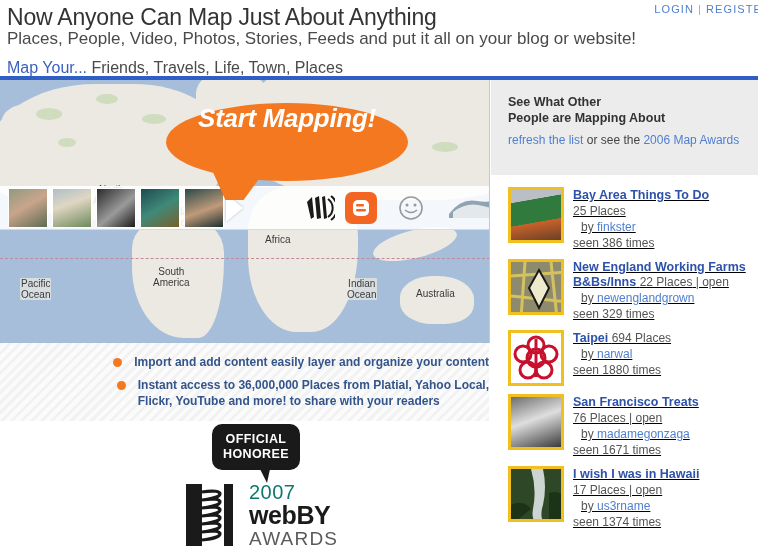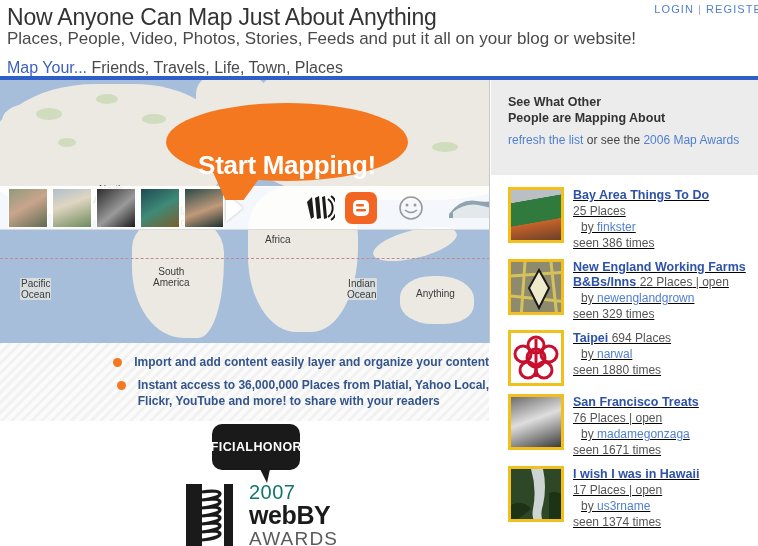--- a/index.html
+++ b/index.html
@@ -136,21 +136,21 @@
   .smiley-icon { width: 28px; height: 28px; flex: none; margin-left: 16px; }
   .typepad-icon {
     flex: none; margin-left: 18px; display: flex; align-items: center;
   }
 
   
   .bubble {
     position: absolute; left: 166px; top: 23px;
     width: 242px; height: 78px;
     background: #f4781f; border-radius: 50%;
-    display: flex; align-items: flex-end; justify-content: center;
+    display: flex; align-items: flex-start; justify-content: center; font-style: italic;
   }
   .bubble-text {
     color: #ffffff; font-size: 26px; font-weight: bold;
     letter-spacing: -0.3px;
   }
   .bubble-tail {
     position: absolute; left: 218px; top: 86px;
     width: 0; height: 0;
     border-left: 18px solid #f4781f;
     border-right: 40px solid transparent;
@@ -176,21 +176,21 @@
     font-size: 12px; font-weight: bold; color: #33558c; line-height: 16px;
   }
 
   
   .webby {
     position: absolute; left: 186px; top: 344px; width: 140px; height: 122px;
   }
   .honoree-pill {
     position: relative; width: 88px; height: 46px; margin-left: 26px;
     background: #1a1a1a; border-radius: 10px;
-    display: flex; flex-direction: row; align-items: center;
+    display: flex; flex-direction: column; align-items: center;
     justify-content: center; color: #ffffff;
   }
   .honoree-pill span { font-size: 12.5px; font-weight: bold; letter-spacing: 0.4px; line-height: 15px; }
   .pill-tail {
     position: absolute; left: 48px; bottom: -13px;
     width: 0; height: 0;
     border-left: 7px solid transparent;
     border-right: 3px solid transparent;
     border-top: 14px solid #1a1a1a;
   }
@@ -274,21 +274,21 @@
       <div class="greenpatch" style="left:432px;top:62px;width:26px;height:10px;"></div>
 
       <div class="equator"></div>
 
       <div class="maplabel" style="left:92px;top:104px;">North<br>America</div>
       <div class="maplabel" style="left:170px;top:126px;">Atlantic<br>Ocean</div>
       <div class="maplabel" style="left:264px;top:154px;">Africa</div>
       <div class="maplabel" style="left:20px;top:198px;">Pacific<br>Ocean</div>
       <div class="maplabel" style="left:152px;top:186px;">South<br>America</div>
       <div class="maplabel" style="left:346px;top:198px;">Indian<br>Ocean</div>
-      <div class="maplabel" style="left:415px;top:208px;">Anything</div>
+      <div class="maplabel" style="left:415px;top:208px;">Australia</div>
 
       <div class="iconstrip">
         <div class="thumb t1"></div>
         <div class="thumb t2"></div>
         <div class="thumb t3"></div>
         <div class="thumb t4"></div>
         <div class="thumb t5"></div>
         <div class="playarrow"></div>
         <div class="spacer-w"></div>
         <div class="wp-icon">

